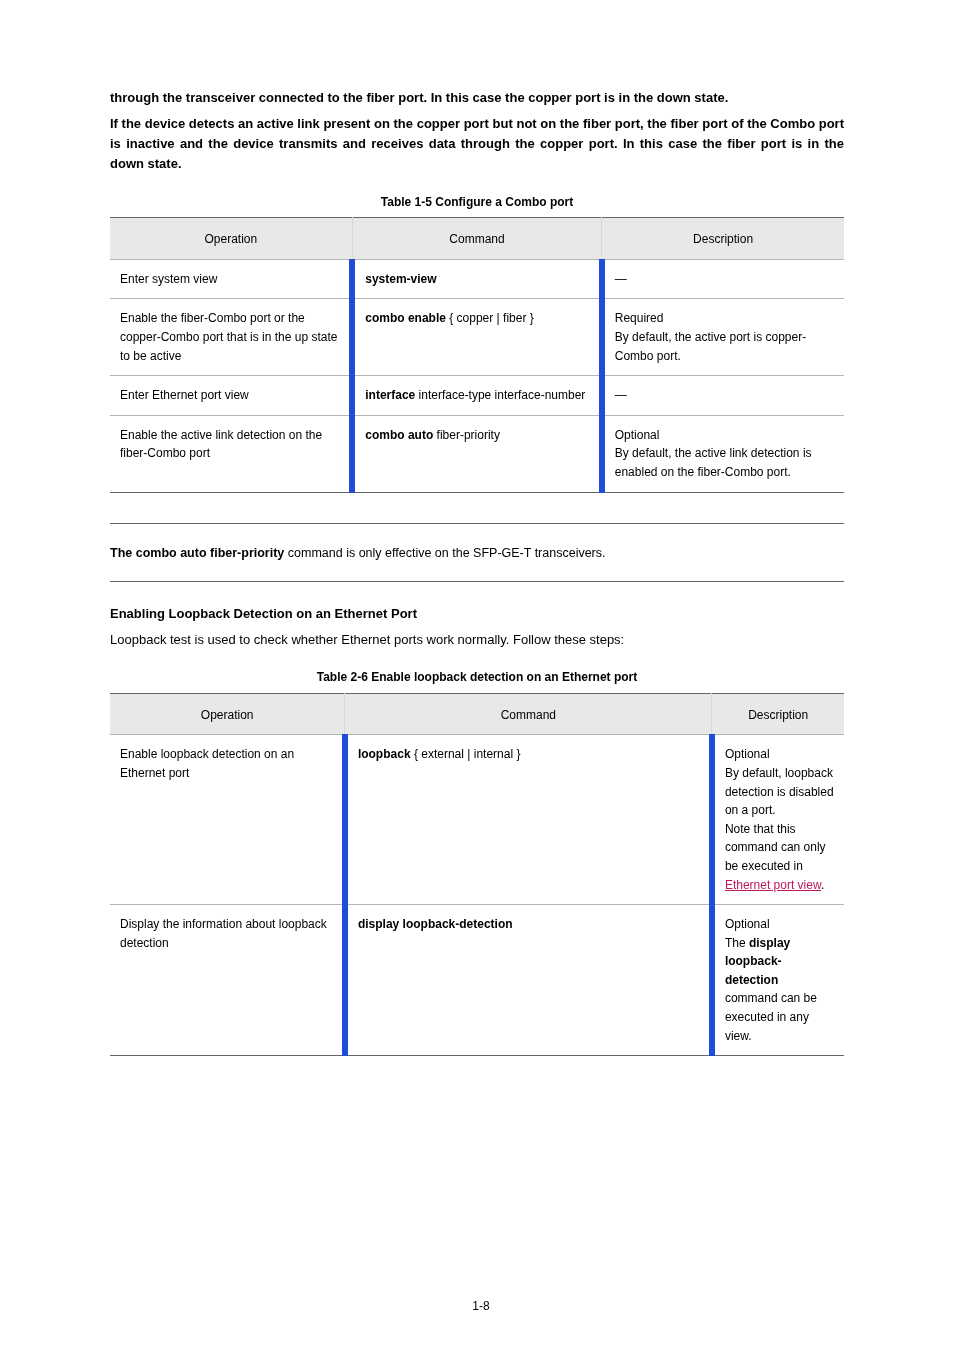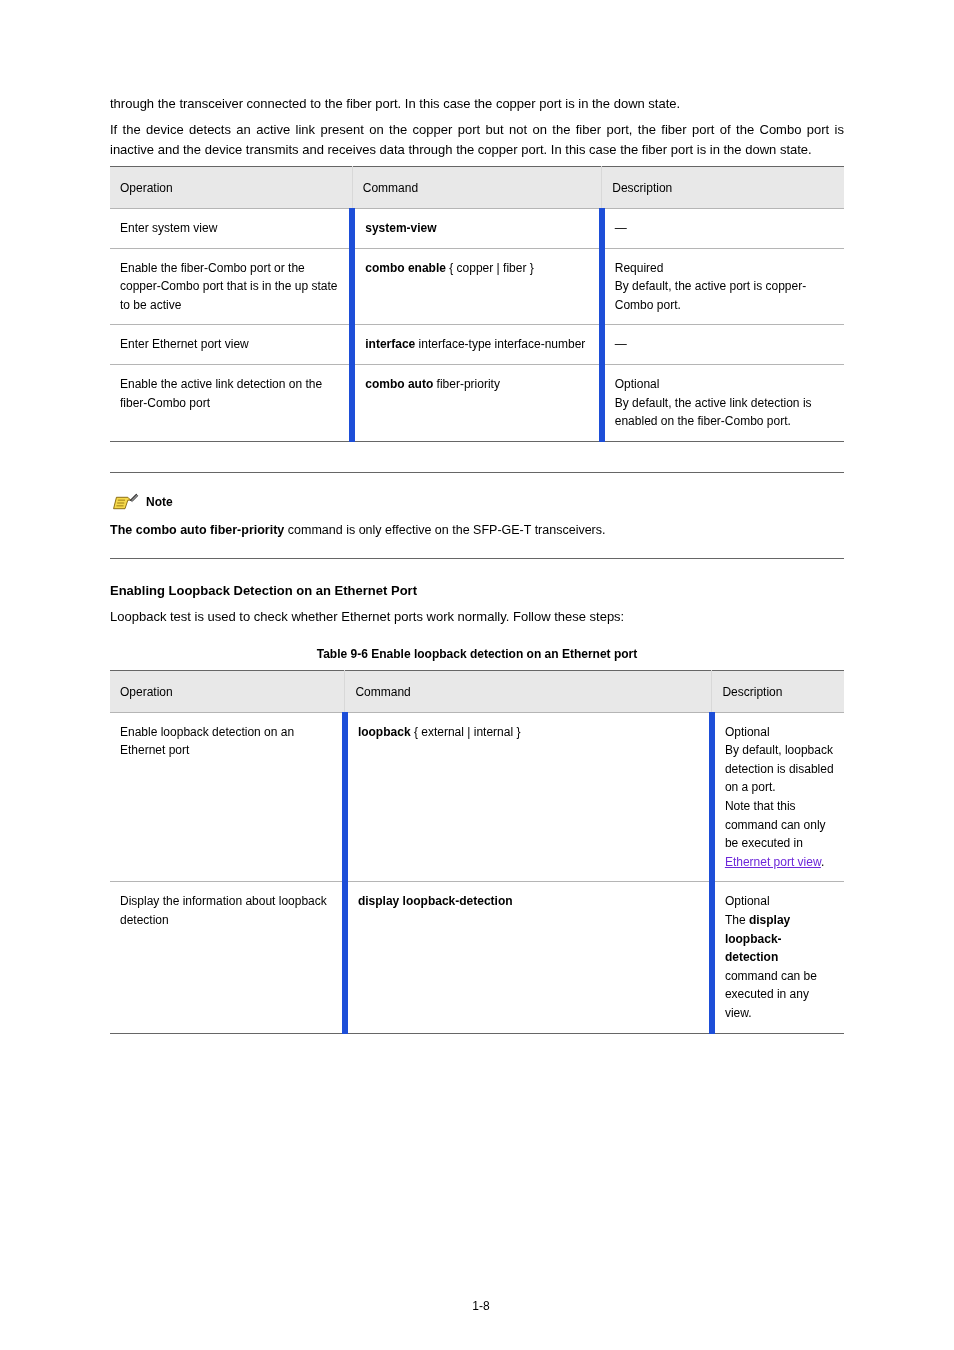--- a/index.html
+++ b/index.html
@@ -13,23 +13,23 @@
   }
   .page {
     width: 954px;
     min-height: 1350px;
     box-sizing: border-box;
     padding: 88px 110px 60px 110px;
     position: relative;
   }
   p { margin: 0 0 10px 0; }
   .para-offset {
-    margin-top: 6px;
     margin-bottom: 6px;
     text-align: justify;
+    font-weight: bold;
   }
   .bold { font-weight: bold; }
 
   h2.section {
     font-size: 15px;
     font-weight: bold;
     margin: 34px 0 8px 0;
   }
   h3.sub {
     font-size: 13px;
@@ -44,21 +44,21 @@
   }
 
   table.doc-table {
     width: 100%;
     border-collapse: collapse;
     font-size: 12px;
   }
   table.doc-table th {
     background: #e8e8e8;
     font-weight: normal;
-    text-align: left;
+    text-align: center;
     padding: 12px 10px 10px 10px;
     border-top: 1px solid #666;
     border-bottom: 1px solid #b5b5b5;
     border-left: none;
     border-right: 1px solid #d8d8d8;
   }
   table.doc-table th:last-child { border-right: none; }
   table.doc-table td {
     padding: 10px 10px 10px 10px;
     border-bottom: 1px solid #b5b5b5;
@@ -118,20 +118,23 @@
 </style>
 </head>
 <body>
 
 <div class="page">
 
   <p class="para-offset">through the transceiver connected to the fiber port. In this case the copper port is in the down state.</p>
   <p class="para-offset">If the device detects an active link present on the copper port but not on the fiber port, the fiber port of the Combo port is inactive and the device transmits and receives data through the copper port. In this case the fiber port is in the down state.</p>
 
 
+  <p class="table-caption">
+    <span class="bold">Table 1-5 Configure a Combo port</span>
+  </p>
 
   <table class="doc-table t1">
     <colgroup>
         <col class="c1">
         <col class="c2">
         <col class="c3">
       </colgroup>
     <thead>
       <tr>
         <th>Operation</th>
@@ -159,41 +162,30 @@
       <tr>
         <td>Enable the active link detection on the fiber-Combo port</td>
         <td><span class="bold">combo auto </span><span>fiber-priority</span></td>
         <td style="white-space:pre-line">Optional
 By default, the active link detection is enabled on the fiber-Combo port.</td>
       </tr>
     </tbody>
   </table>
 
   <div class="note-block">
-    <div class="note-head">
-      <span class="note-icon">
-        <svg viewBox="0 0 40 28">
-          <path d="M4 22 L8 6 L24 6 L28 10 L24 10 L20 22 Z" fill="#f6d94c" stroke="#7a5a00" stroke-width="1.2" stroke-linejoin="round"></path>
-          <path d="M28 10 L36 2" stroke="#333" stroke-width="2" stroke-linecap="round"></path>
-          <path d="M36 2 L38 4 L30 12 L28 10 Z" fill="#888" stroke="#333" stroke-width="1"></path>
-          <path d="M10 10 L20 10 M9 14 L19 14 M8 18 L18 18" stroke="#7a5a00" stroke-width="1"></path>
-        </svg>
-      </span>
-      <span class="note-label">Note</span>
-    </div>
     <div class="note-body">
       <span class="bold">The combo auto fiber-priority</span><span> command is only effective on the SFP-GE-T transceivers.</span>
     </div>
   </div>
 
   <h3 class="sub">Enabling Loopback Detection on an Ethernet Port</h3>
   <p>Loopback test is used to check whether Ethernet ports work normally. Follow these steps:</p>
 
   <p class="table-caption">
-    <span class="bold">Table 9-6 Enable loopback detection on an Ethernet port</span>
+    <span class="bold">Table 2-6 Enable loopback detection on an Ethernet port</span>
   </p>
 
   <table class="doc-table t2">
     <colgroup>
         <col class="c1">
         <col class="c2">
         <col class="c3">
       </colgroup>
     <thead>
       <tr>
@@ -201,21 +193,21 @@
         <th>Command</th>
         <th>Description</th>
       </tr>
     </thead>
     <tbody>
       <tr>
         <td>Enable loopback detection on an Ethernet port</td>
         <td><span class="bold">loopback</span><span> { external | internal }</span></td>
         <td style="white-space:pre-line"><span>Optional
 By default, loopback detection is disabled on a port.
-Note that this command can only be executed in </span><span style="color:#6d28d9; text-decoration:underline">Ethernet port view</span><span>.</span></td>
+Note that this command can only be executed in </span><span style="color:#be185d; text-decoration:underline">Ethernet port view</span><span>.</span></td>
       </tr>
       <tr>
         <td>Display the information about loopback detection</td>
         <td><span class="bold">display loopback-detection</span></td>
         <td style="white-space:pre-line"><span>Optional
 The </span><span class="bold">display loopback-detection</span><span> command can be executed in any view.</span></td>
       </tr>
     </tbody>
   </table>
 

